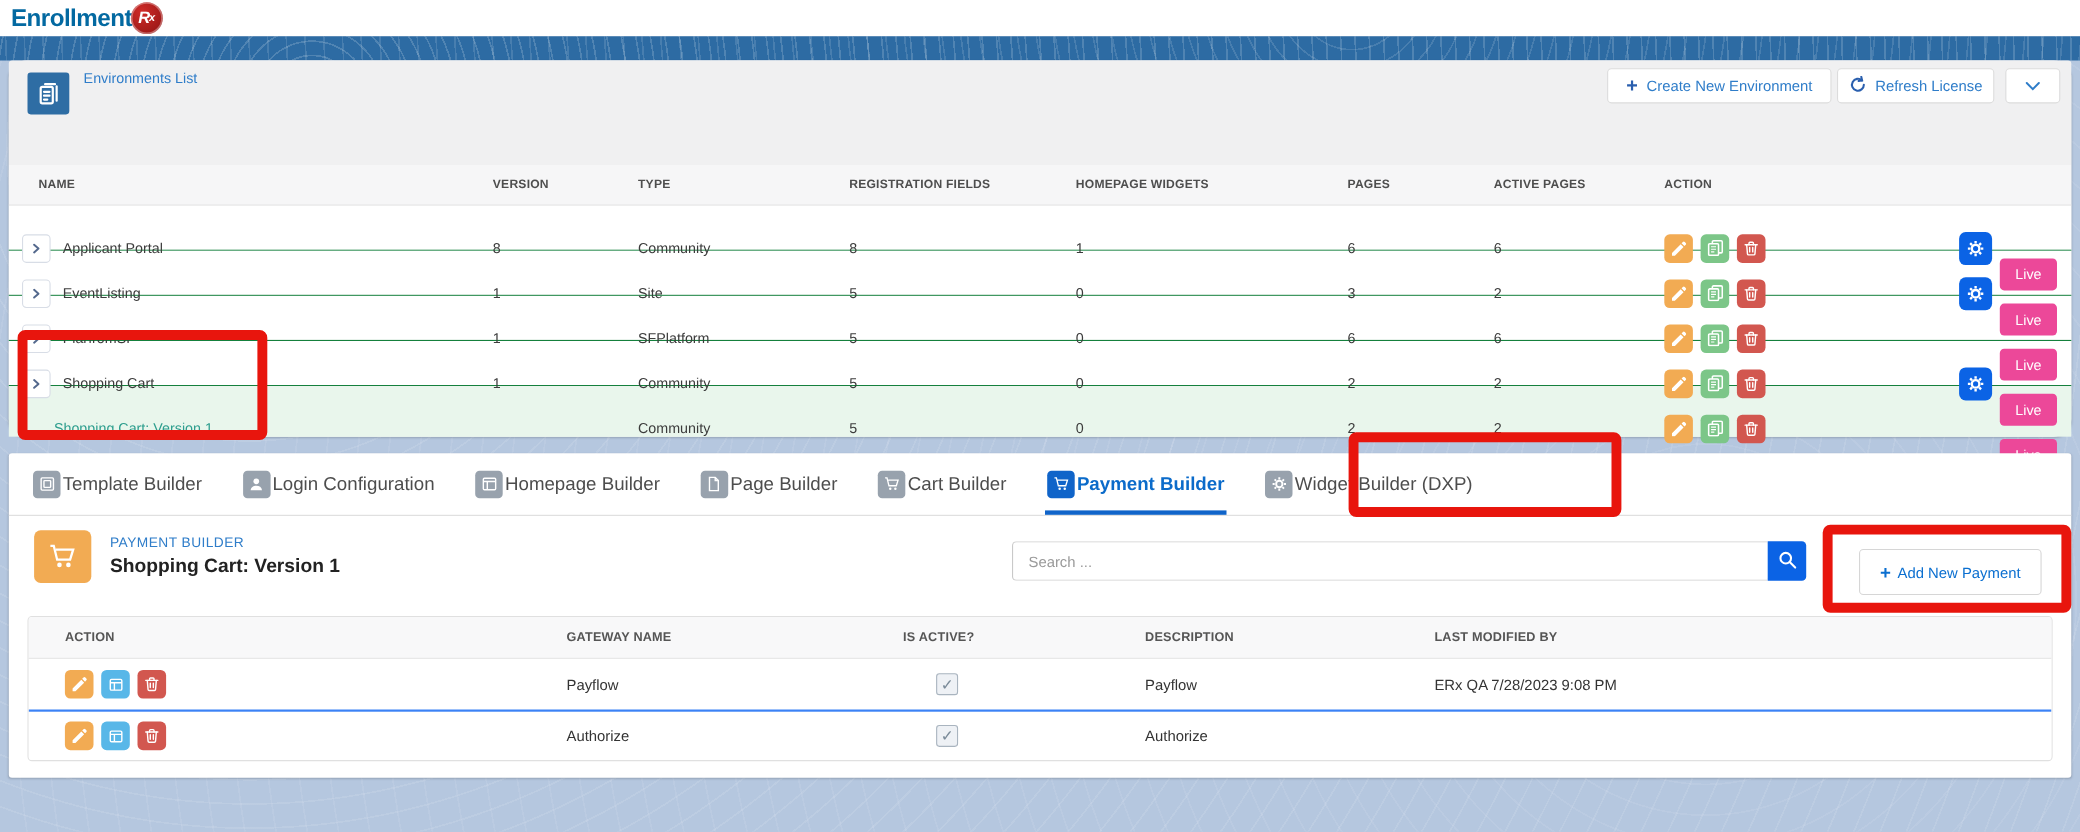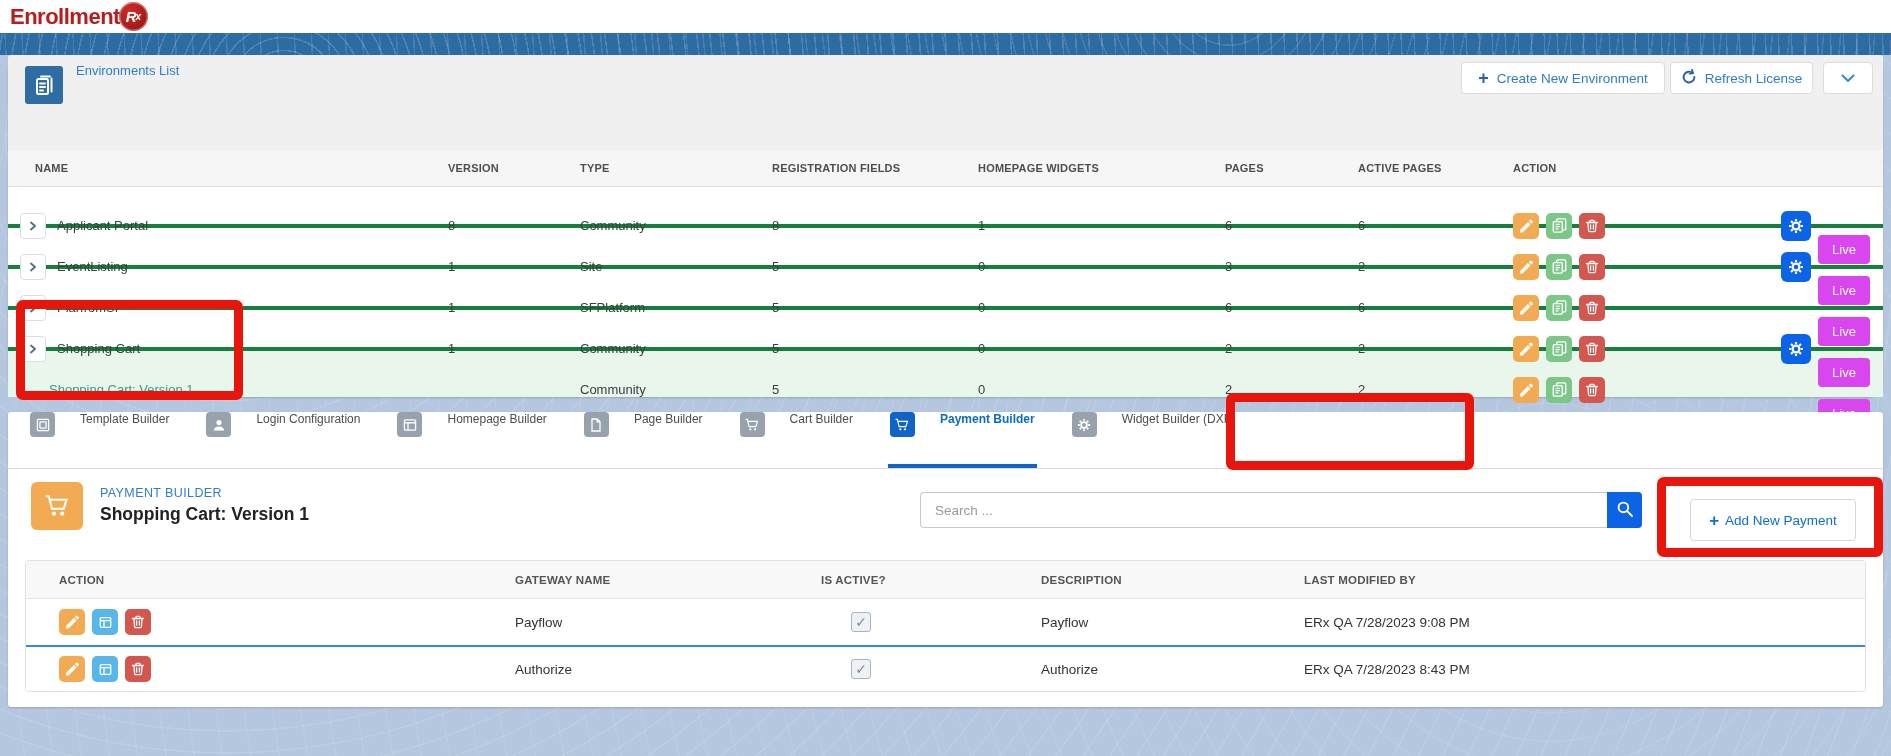--- a/index.html
+++ b/index.html
@@ -10,21 +10,21 @@
     background-color:#b5c7df;
     background-image:
       repeating-radial-gradient(circle at 12% 18%, rgba(255,255,255,.10) 0 1.5px, transparent 1.5px 22px),
       repeating-radial-gradient(circle at 82% 72%, rgba(255,255,255,.08) 0 1.5px, transparent 1.5px 28px);
     overflow: hidden;
   }
 
   
   .logo-bar { position:absolute; top:0; left:0; width:100%; height:33px; background:#fff; }
   .logo { position:absolute; left:10px; top:2px; display:flex; align-items:center; }
-  .logo-text { font-size:22px; font-weight:700; color:#b91c1c; letter-spacing:-.5px; }
+  .logo-text { font-size:22px; font-weight:700; color:#0369a1; letter-spacing:-.5px; }
   .logo-badge {
     width:29px; height:29px; border-radius:50%; margin-left:-1px;
     background: radial-gradient(circle at 35% 30%, #cf2b28, #8e1312);
     color:#fff; display:flex; align-items:center; justify-content:center;
     font-weight:700; font-style:italic; font-size:15px; box-shadow: inset 0 0 0 1.5px rgba(255,255,255,.35);
   }
   .logo-badge small { font-size:10px; margin-left:-1px; }
 
   
   .top-band {
@@ -52,42 +52,42 @@
   .btn-refresh { left:1662px; width:143px; }
   .btn-drop { left:1815px; width:50px; }
   .plus-glyph { font-size:18px; font-weight:700; color:#2a5fae; line-height:1; }
 
   
   .env-grid { display:grid; grid-template-columns: 440px 132px 192px 206px 247px 133px 147px 1fr; align-items:center; }
   .env-head { height:37px; background:#f6f6f7; border-bottom:1px solid #e0e0e0;
     font-size:11px; font-weight:700; color:#4e4e4e; letter-spacing:.2px; }
   .env-head > div:first-child { padding-left:27px; }
   .env-head .col-action { padding-left:8px; }
-  .env-row { height:41px; border-bottom:4px solid #15803d; font-size:13px; color:#3c3c3c; background:#fff; }
+  .env-row { height:41px; border-bottom:1px solid #15803d; font-size:13px; color:#3c3c3c; background:#fff; }
   .env-row.child { height:46px; background:#e9f6ec; border-bottom:none; }
   .env-row .name-cell { display:flex; align-items:center; }
   .expander { width:26px; height:26px; margin-left:12px; background:#fff; border:1px solid #d8dde6; border-radius:4px;
     display:flex; align-items:center; justify-content:center; cursor:pointer; }
   .env-row .env-name { margin-left:11px; }
   .env-row.child .env-name { margin-left:41px; color:#2e9e8e; }
   .actions-cell { display:flex; align-items:center; gap:7px; padding-left:8px; padding-right:13px; }
   .icon-btn { width:26px; height:26px; border-radius:5px; display:flex; align-items:center; justify-content:center; cursor:pointer; flex:none; }
   .icon-btn.pencil { background:#f2ab53; }
   .icon-btn.copy { background:#7cc688; }
   .icon-btn.trash { background:#d2574f; }
   .icon-btn.window { background:#58b7e8; }
   .gear-btn { width:30px; height:30px; border-radius:6px; background:#0b63e5; margin-left:auto;
     display:flex; align-items:center; justify-content:center; cursor:pointer; flex:none; }
-  .live-btn { width:52px; height:29px; border-radius:4px; background:#d946ef; color:#fff; font-size:13px;
+  .live-btn { width:52px; height:29px; border-radius:4px; background:#ec4899; color:#fff; font-size:13px;
     display:flex; align-items:center; justify-content:center; cursor:pointer; flex:none;margin-top:48px; }
   .live-btn.solo { margin-left:auto; }
 
   
   .tabs { height:57px; border-bottom:1px solid #ddd; display:flex; align-items:stretch; padding-left:22px; gap:37px; }
-  .tab { position:relative; display:flex; gap:25px; color:#4d4d4d; font-size:12px; cursor:pointer; }
+  .tab { position:relative; display:flex; align-items:center; gap:2px; color:#4d4d4d; font-size:17px; cursor:pointer; }
   .tab-ic { width:25px; height:25px; border-radius:4px; background:#98a2ad; display:flex; align-items:center; justify-content:center; flex:none; }
   .tab.active { color:#0b6bca; font-weight:700; }
   .tab.active .tab-ic { background:#1064c9; }
   .tab.active::after { content:""; position:absolute; left:-2px; right:-2px; bottom:0; height:4px; background:#1064c9; }
 
   
   .pb-icon { position:absolute; left:23px; top:70px; width:52px; height:48px; background:#f2ab53; border-radius:6px;
     display:flex; align-items:center; justify-content:center; }
   .pb-eyebrow { position:absolute; left:92px; top:74px; font-size:12.5px; color:#2f7dc9; letter-spacing:.4px; }
   .pb-title { position:absolute; left:92px; top:92px; font-size:17.5px; font-weight:700; color:#222; }
@@ -548,20 +548,19 @@
               <path d="M2.9 3.5l.7 8.3a1 1 0 0 0 1 .9h4.8a1 1 0 0 0 1-.9l.7-8.3"></path>
               <path d="M5.6 6v4M8.4 6v4"></path>
             </svg>
           </span>
       </div>
       <div>Authorize</div>
       <div>
           <span class="checkbox"></span>
         </div>
       <div>Authorize</div>
-      <div>ERx QA 7/28/2023 8:43 PM</div>
     </div>
   </div>
 </div>
 
 <div class="anno anno-1"></div>
 <div class="anno anno-2"></div>
 <div class="anno anno-3"></div>
 
 </body></html>

